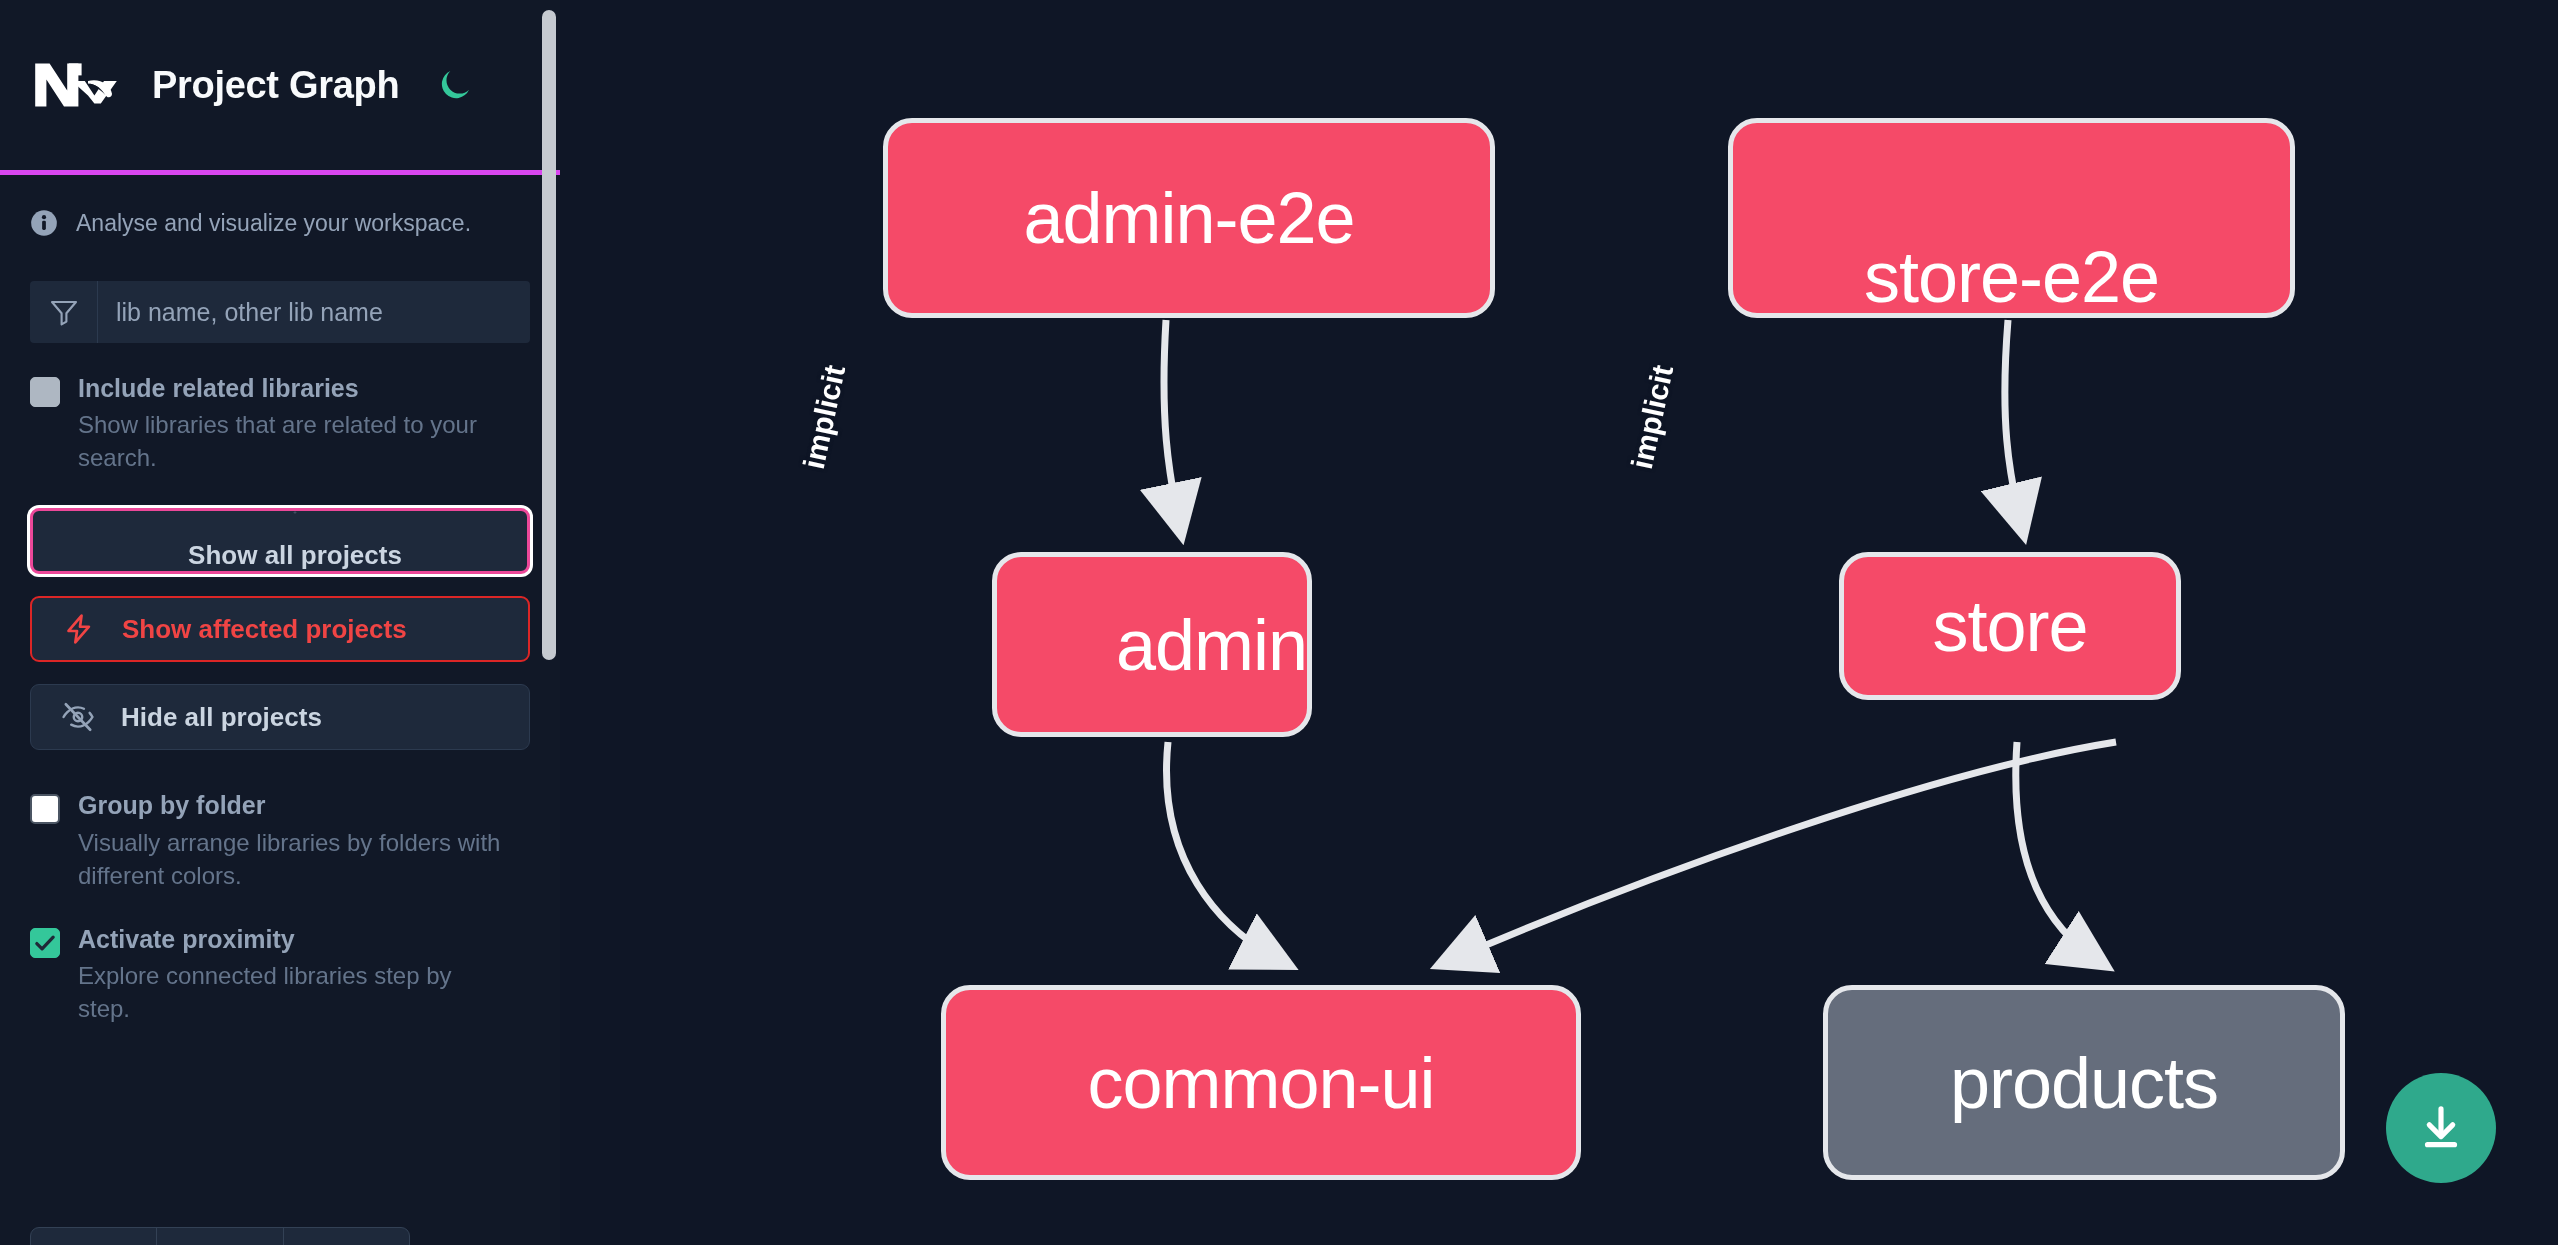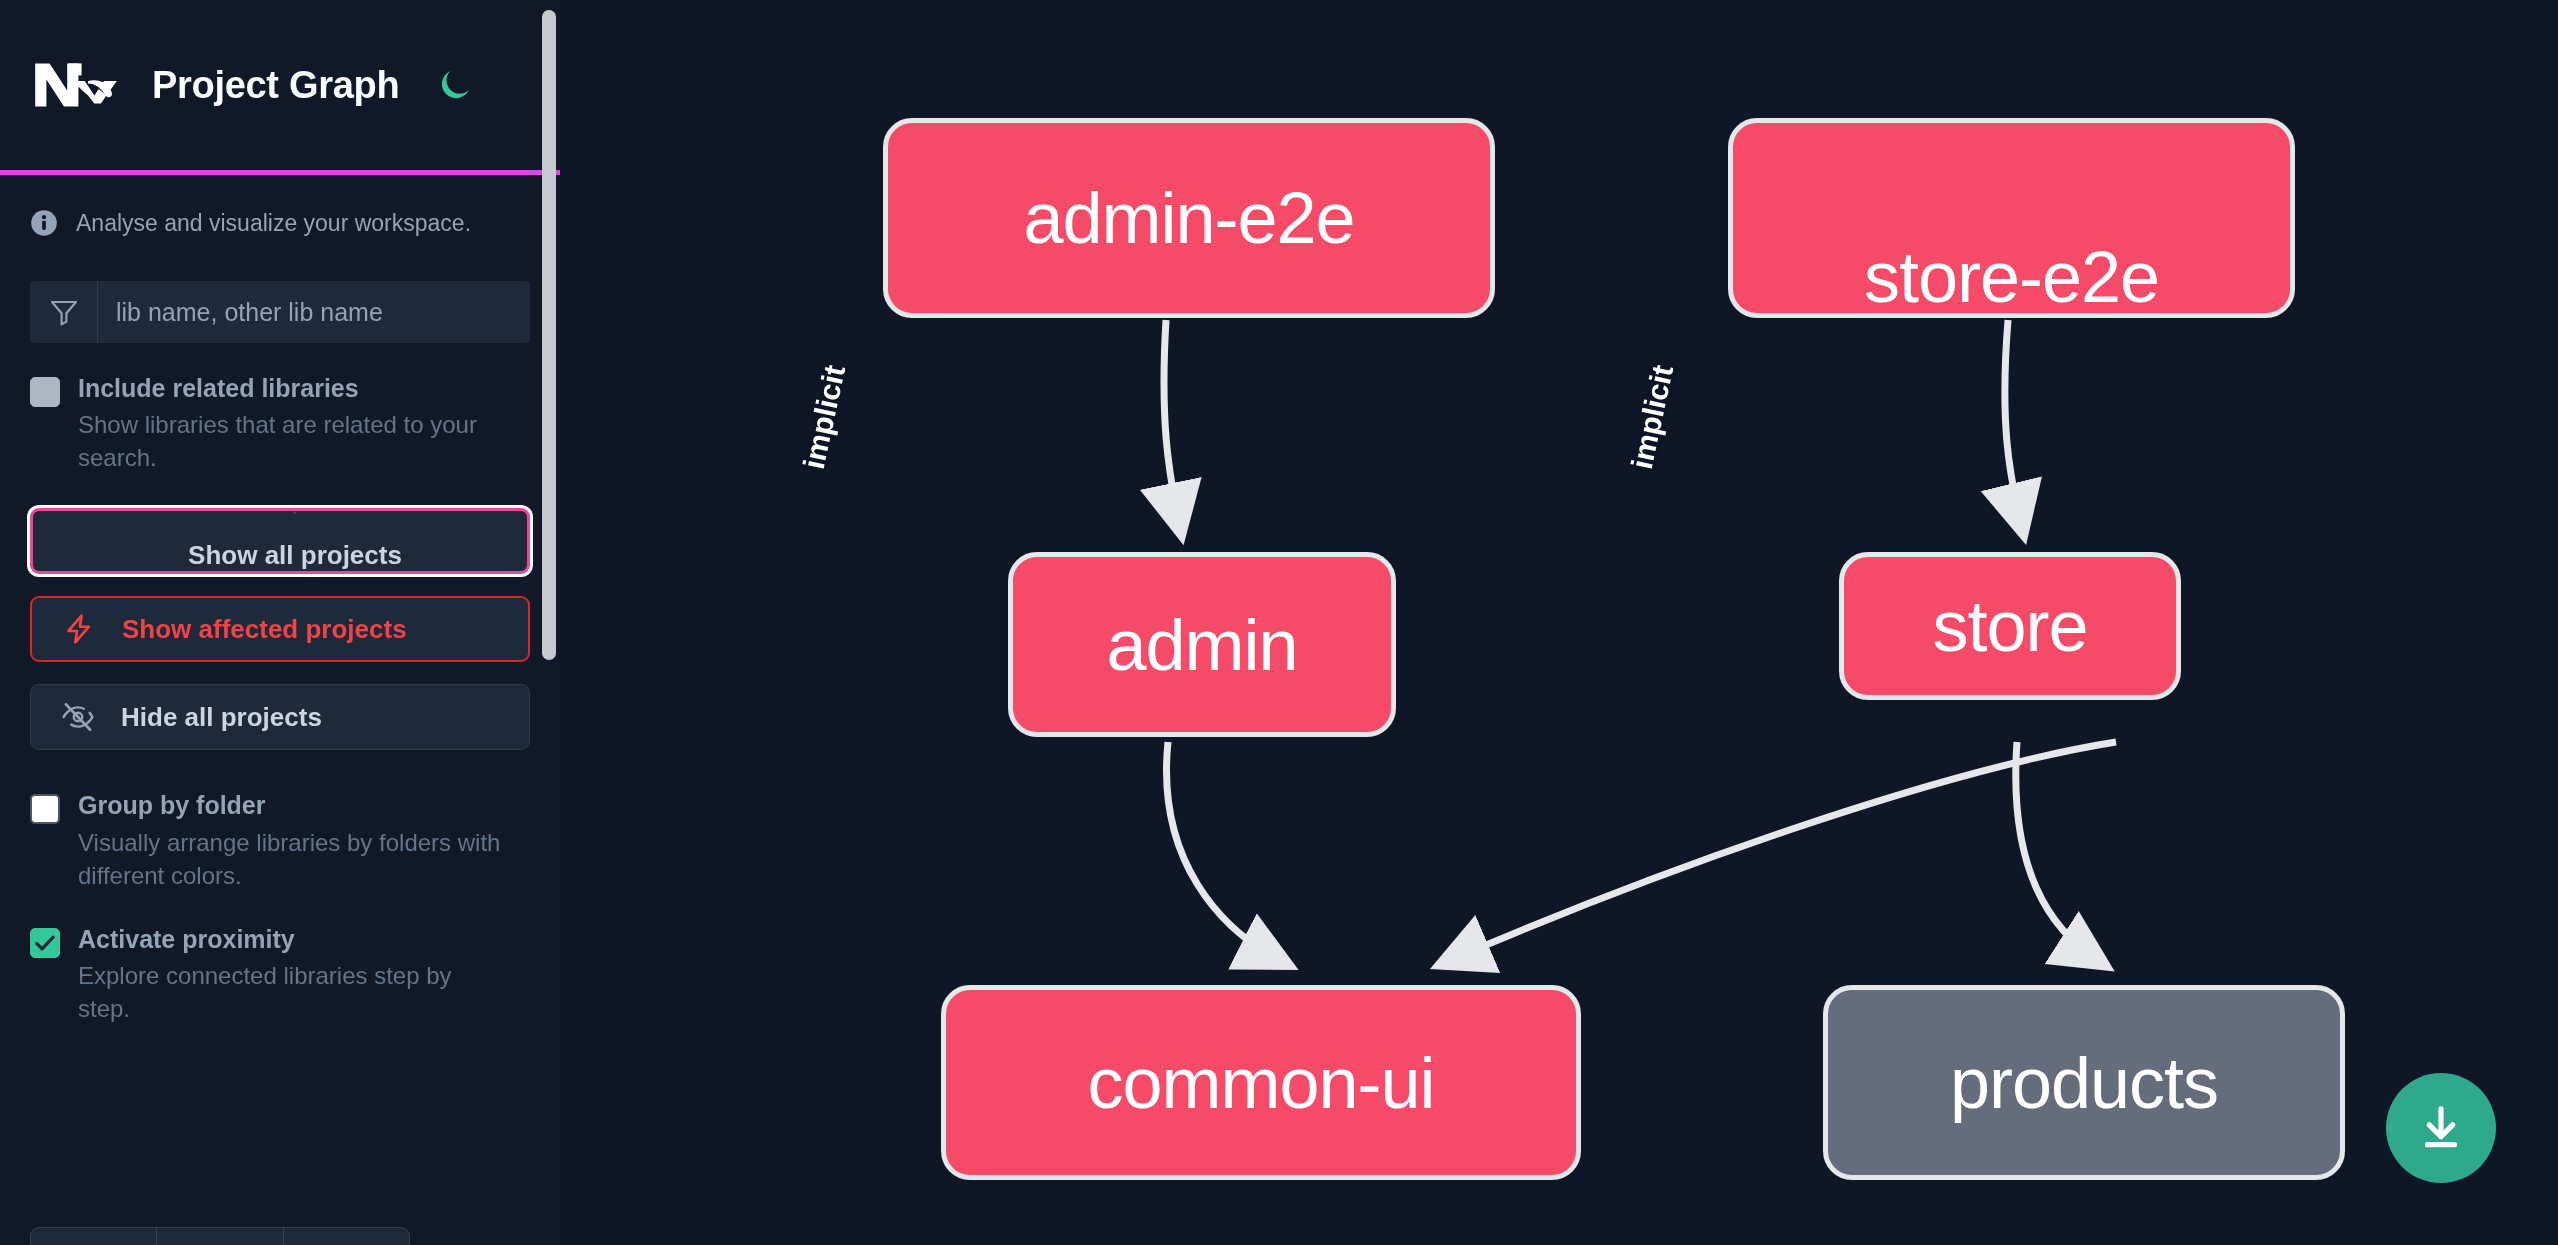--- a/index.html
+++ b/index.html
@@ -274,21 +274,21 @@
     <div class="edge-label" style="left:212px;top:400px;transform:rotate(-78deg)">implicit</div>
 
     <div class="node pink" style="left:323px;top:118px;width:612px;height:200px;">
       <span>admin-e2e</span>
     </div>
 
     <div class="node pink" style="left:1168px;top:118px;width:567px;height:200px;align-items:flex-end;">
       <span>store-e2e</span>
     </div>
 
-    <div class="node pink" style="left:448px;top:552px;width:388px;height:185px;">
+    <div class="node pink" style="left:432px;top:552px;width:320px;height:185px;justify-content:flex-end;">
       <span>admin</span>
     </div>
 
     <div class="node pink" style="left:1279px;top:552px;width:342px;height:148px;">
       <span>store</span>
     </div>
 
     <div class="node pink" style="left:381px;top:985px;width:640px;height:195px;">
       <span>common-ui</span>
     </div>

